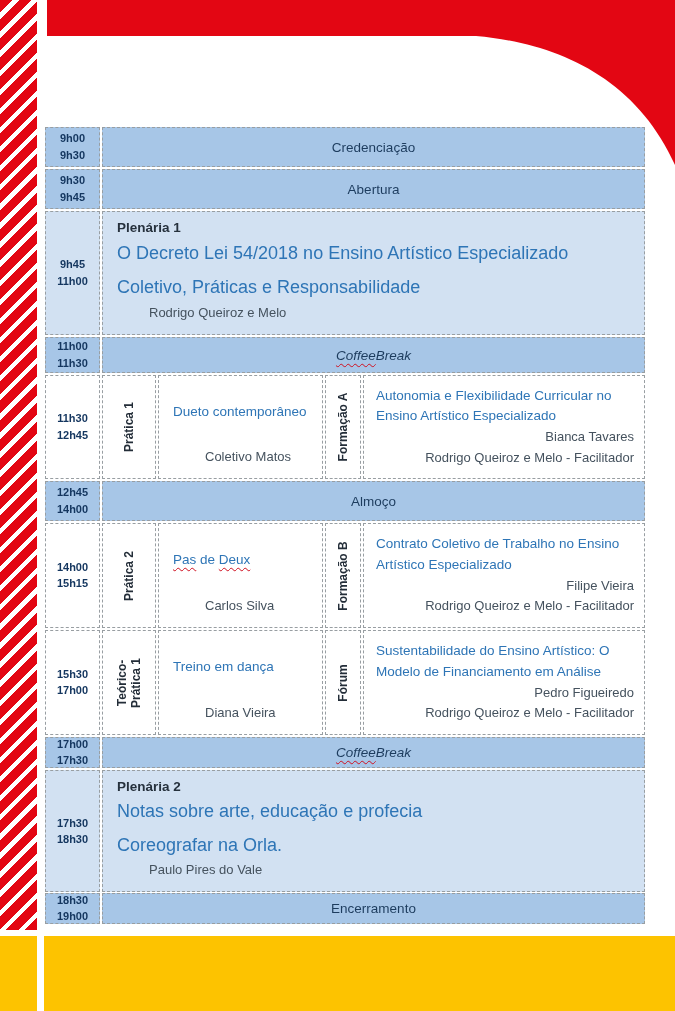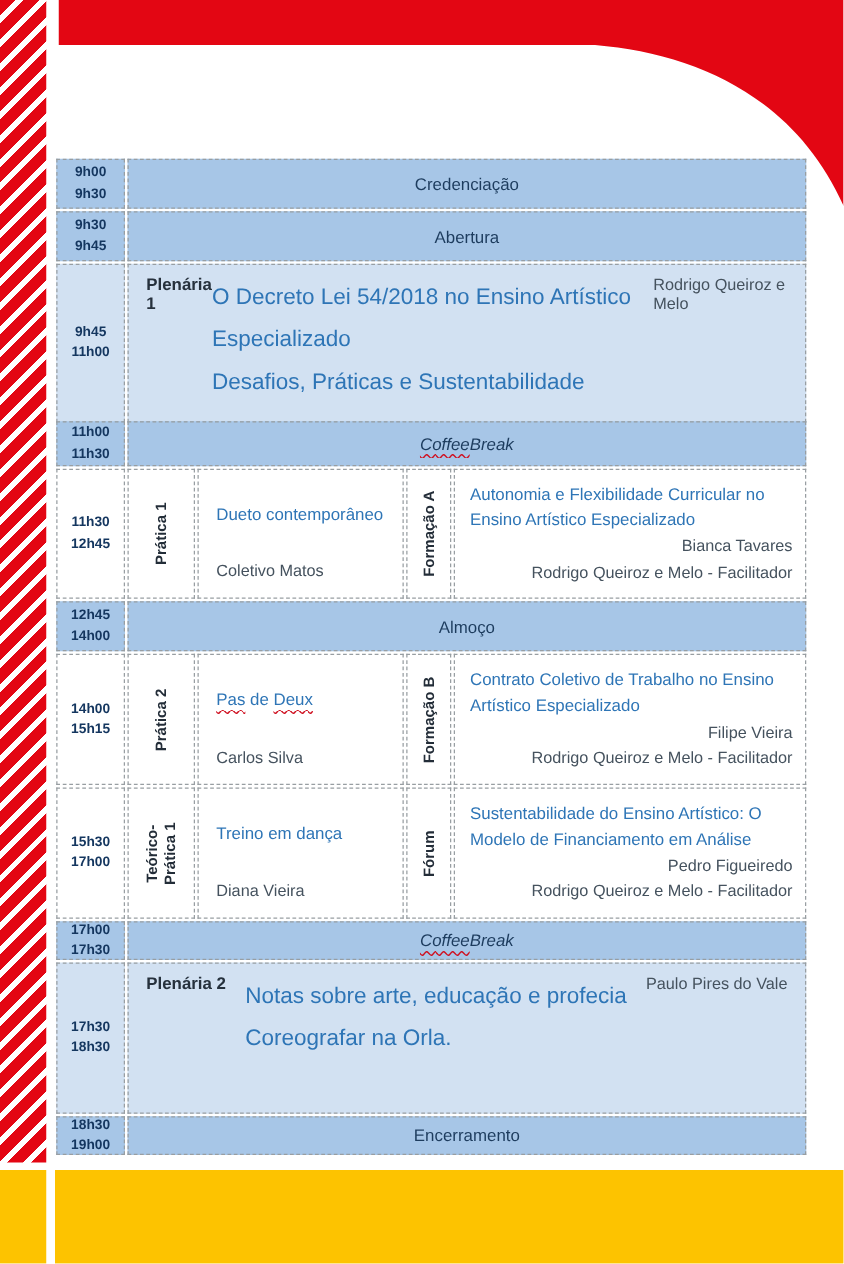--- a/index.html
+++ b/index.html
@@ -51,26 +51,26 @@
 
   .misspelled {
     text-decoration-line:underline;
     text-decoration-style:wavy;
     text-decoration-color:#cf1020;
     text-decoration-thickness:1px;
     text-underline-offset:3px;
   }
 
   .plenary-cell {
-    display:flex; flex-direction:row; justify-content:space-between;
+    display:flex; flex-direction:column; justify-content:space-between;
     padding:8px 14px 14px 14px; text-align:left;
   }
   .plenary-heading { font-size:13.5px; font-weight:bold; color:#26313d; }
   .plenary-title { font-size:18px; color:#2e75b6; font-weight:500; line-height:1.9; }
-  .speaker { font-size:13px; color:#45525e; }
+  .speaker { font-size:13px; color:#45525e;margin-left:32px; }
 
   .vlabel-cell { position:relative; }
   .vlabel {
     position:absolute; left:50%; top:50%;
     transform:translate(-50%,-50%) rotate(-90deg);
     white-space:nowrap; font-size:12px; font-weight:bold; color:#232d38;
     text-align:center; line-height:1.2;
   }
   .workshop-cell {
     display:flex; flex-direction:column; justify-content:space-between;
@@ -116,21 +116,21 @@
 
     <div class="row two-col h124">
       <div class="cell bg-light time-cell">
         <span>9h45</span>
         <span>11h00</span>
       </div>
       <div class="cell bg-light plenary-cell">
         <div class="plenary-heading">Plenária 1</div>
         <div class="plenary-title">
           <div>O Decreto Lei 54/2018 no Ensino Artístico Especializado</div>
-          <div>Desafios, Práticas e Sustentabilidade</div>
+          <div>Coletivo, Práticas e Responsabilidade</div>
         </div>
         <div class="speaker">Rodrigo Queiroz e Melo</div>
       </div>
     </div>
 
     <div class="row two-col h36">
       <div class="cell bg-mid time-cell">
         <span>11h00</span>
         <span>11h30</span>
       </div>

